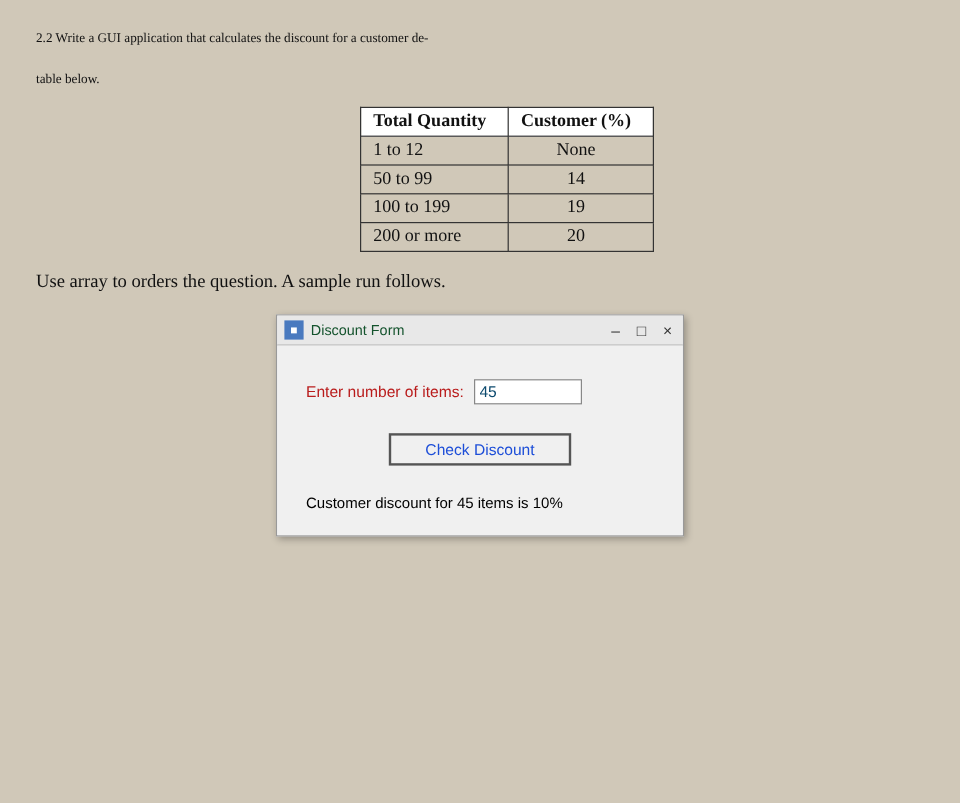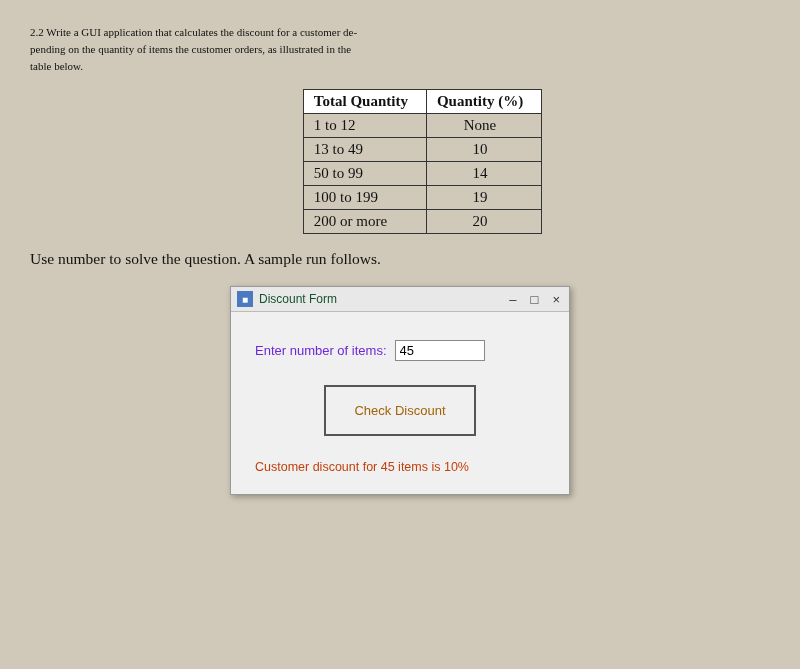--- a/index.html
+++ b/index.html
@@ -118,102 +118,98 @@
     .input-row {
       display: flex;
       align-items: center;
       gap: 8px;
       margin-bottom: 24px;
     }
 
     .input-label {
       font-family: 'Segoe UI', Arial, sans-serif;
       font-size: 13px;
-      color: #6d28d9;
+      color: #b91c1c;
       white-space: nowrap;
     }
 
     .input-field {
       width: 90px;
       border: 1px solid #888;
       background: white;
       padding: 2px 4px;
       font-family: 'Segoe UI', Arial, sans-serif;
       font-size: 13px;
-      color: #000000;
+      color: #0c4a6e;
       outline: none;
     }
 
     .button-row {
       display: flex;
       justify-content: center;
       margin-bottom: 24px;
     }
 
     .check-button {
       background: #f0f0f0;
       border: 2px solid #555;
-      padding: 16px 28px;
-      font-family: 'Segoe UI', Arial, sans-serif;
-      font-size: 13px;
-      color: #a16207;
+      padding: 4px 28px;
+      font-family: 'Segoe UI', Arial, sans-serif;
+      font-size: 13px;
+      color: #1d4ed8;
       cursor: pointer;
       min-width: 130px;
     }
 
     .result-text {
       font-family: 'Segoe UI', Arial, sans-serif;
       font-size: 12.5px;
-      color: #c2410c;
+      color: #000000;
       text-align: left;
     }
   </style>
 </head>
 <body>
 
 <p class="description">
   <span>2.2 Write a GUI application that calculates the discount for a customer de-</span><br>
-  <span>pending on the quantity of items the customer orders, as illustrated in the</span><br>
+  <br>
   <span>table below.</span>
 </p>
 
 <div class="table-wrapper">
   <table class="discount-table">
     <thead>
       <tr>
         <th>Total Quantity</th>
-        <th>Quantity (%)</th>
+        <th>Customer (%)</th>
       </tr>
     </thead>
     <tbody id="table-body">
     <tr>
           <td>1 to 12</td>
           <td>None</td>
         </tr>
         <tr>
-          <td>13 to 49</td>
-          <td>10</td>
-        </tr>
-        <tr>
           <td>50 to 99</td>
           <td>14</td>
         </tr>
         <tr>
           <td>100 to 199</td>
           <td>19</td>
         </tr>
         <tr>
           <td>200 or more</td>
           <td>20</td>
         </tr>
       </tbody>
   </table>
 </div>
 
-<p class="sample-text">Use number to solve the question.  A sample run follows.</p>
+<p class="sample-text">Use array to orders the question.  A sample run follows.</p>
 
 <div class="window-wrapper">
   <div class="window">
     <div class="window-titlebar">
       <div class="window-icon">■</div>
       <span class="window-title">Discount Form</span>
       <div class="window-controls">
         <span class="window-control">–</span>
         <span class="window-control">□</span>
         <span class="window-control">×</span>

